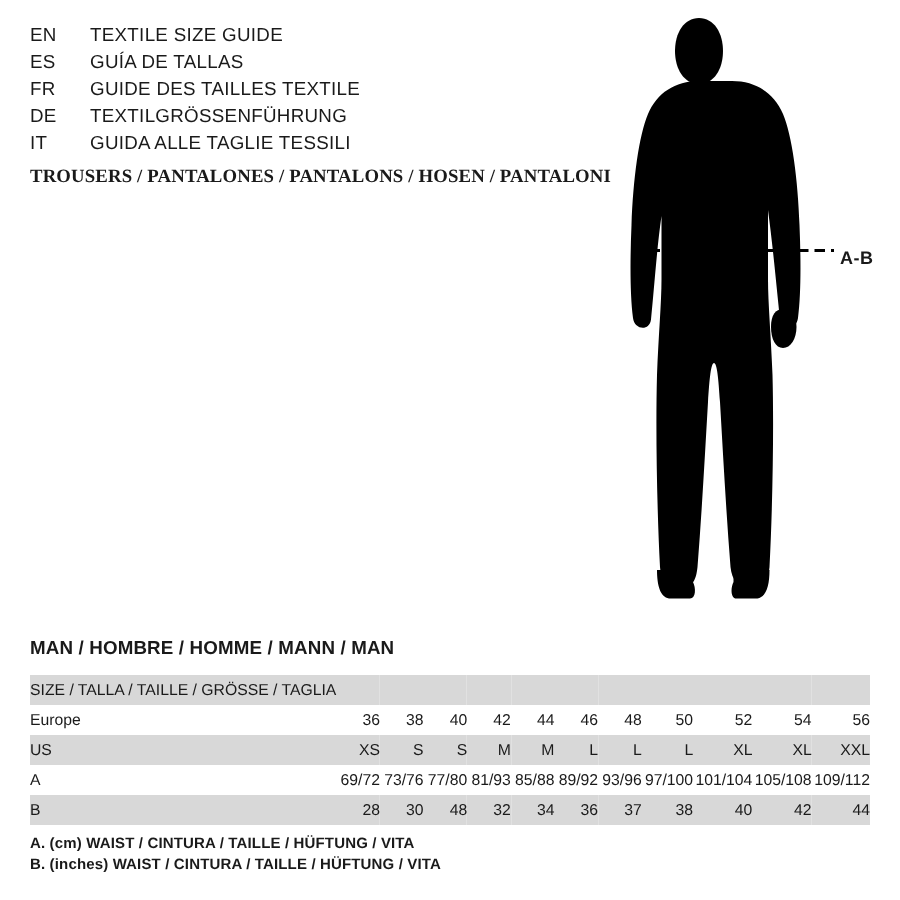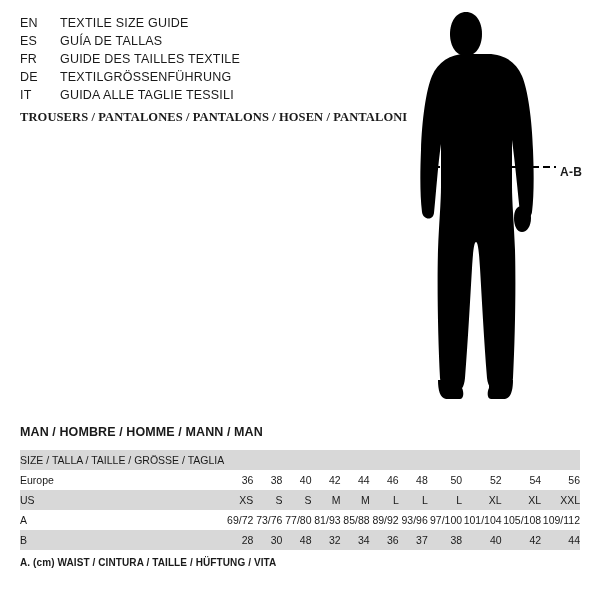--- a/index.html
+++ b/index.html
@@ -274,15 +274,16 @@
       <td class="val">38</td>
       <td class="val">40</td>
       <td class="val">42</td>
       <td class="val">44</td>
     </tr>
   </tbody>
     </table>
 
   <div class="footnotes">
     <div>A. (cm) WAIST / CINTURA / TAILLE / HÜFTUNG / VITA</div>
+    <div>B. (inches) WAIST / CINTURA / TAILLE / HÜFTUNG / VITA</div>
   </div>
 
 </div>
 
 </body></html>

